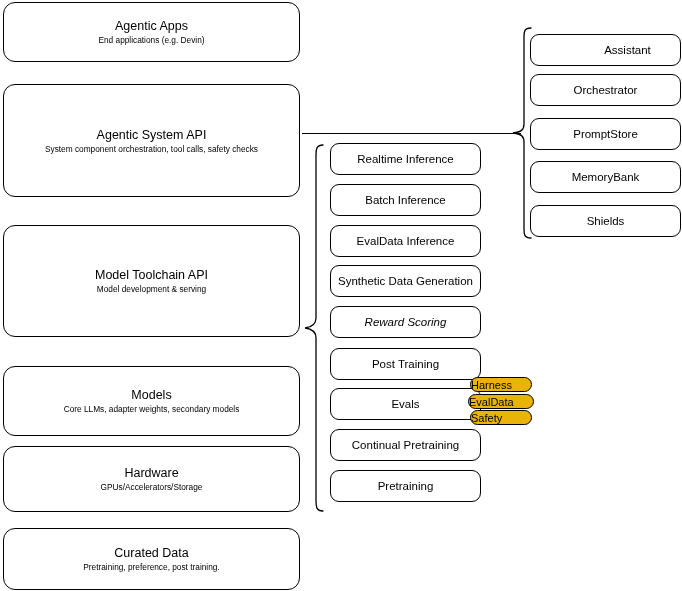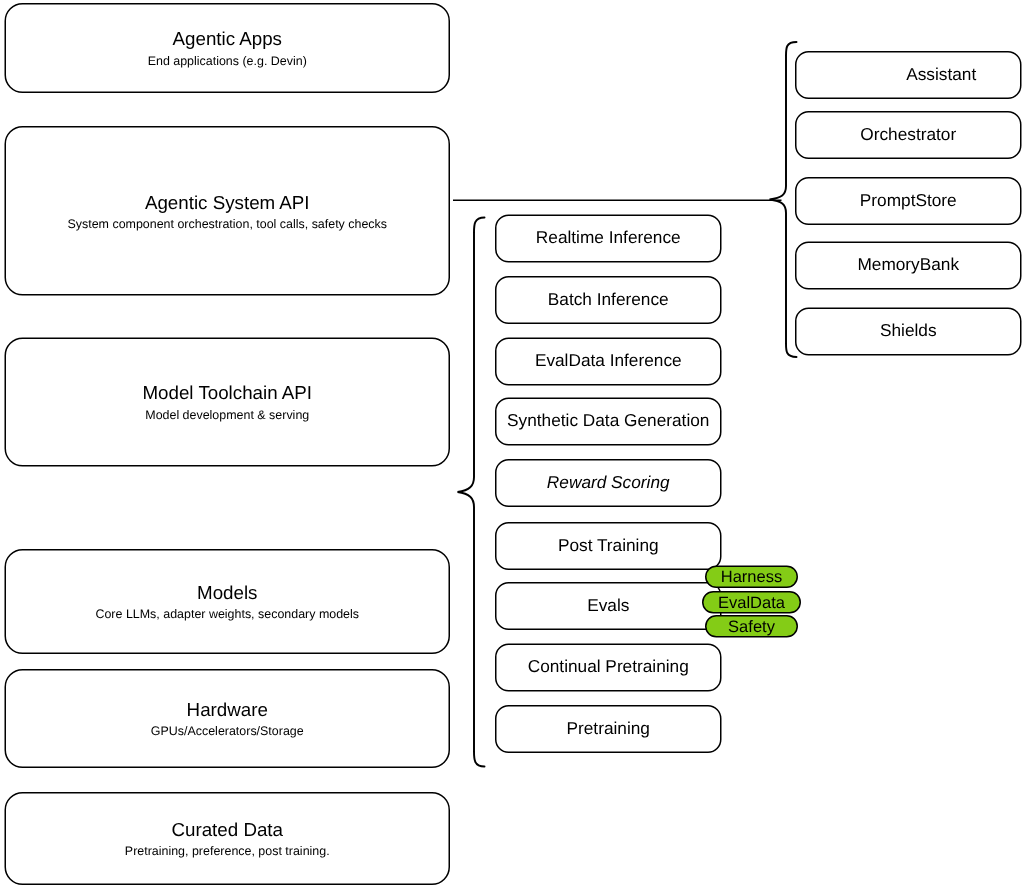--- a/index.html
+++ b/index.html
@@ -68,24 +68,24 @@
     left: 530px;
     width: 151px;
   }
 
   
   .tag {
     position: absolute;
     box-sizing: border-box;
     border: 1.3px solid #000;
     border-radius: 999px;
-    background: #84cc16;
+    background: #eab308;
     display: flex;
     align-items: center;
-    justify-content: center;
+    justify-content: flex-start;
     font-size: 11px;
     line-height: 12px;
     height: 15px;
     z-index: 5;
   }
 
   
   .brace {
     position: absolute;
     z-index: 1;
@@ -108,21 +108,21 @@
   <div class="box layer" style="top:2px;height:60px;">
     <div class="title">Agentic Apps</div>
     <div class="subtitle">End applications (e.g. Devin)</div>
   </div>
 
   <div class="box layer" style="top:84px;height:113px;">
     <div class="title">Agentic System API</div>
     <div class="subtitle">System component orchestration, tool calls, safety checks</div>
   </div>
 
-  <div class="box layer" style="top:225px;height:86px;">
+  <div class="box layer" style="top:225px;height:112px;">
     <div class="title">Model Toolchain API</div>
     <div class="subtitle">Model development &amp; serving</div>
   </div>
 
   <div class="box layer" style="top:366px;height:70px;">
     <div class="title">Models</div>
     <div class="subtitle">Core LLMs, adapter weights, secondary models</div>
   </div>
 
   <div class="box layer" style="top:446px;height:66px;">

